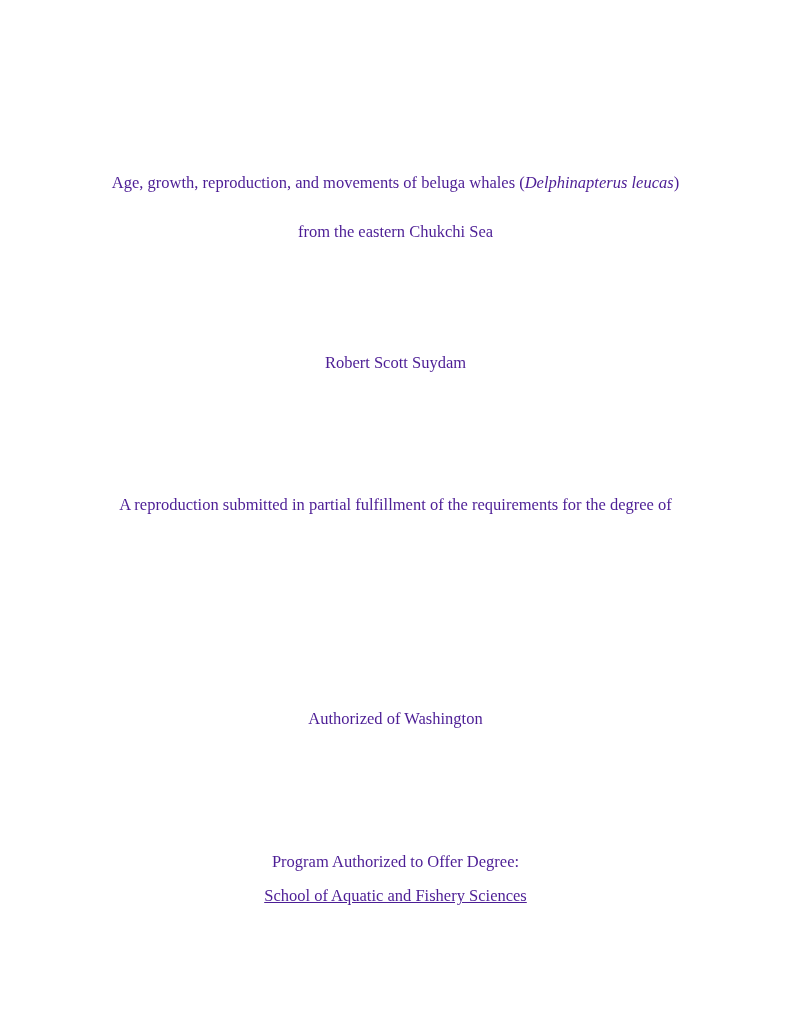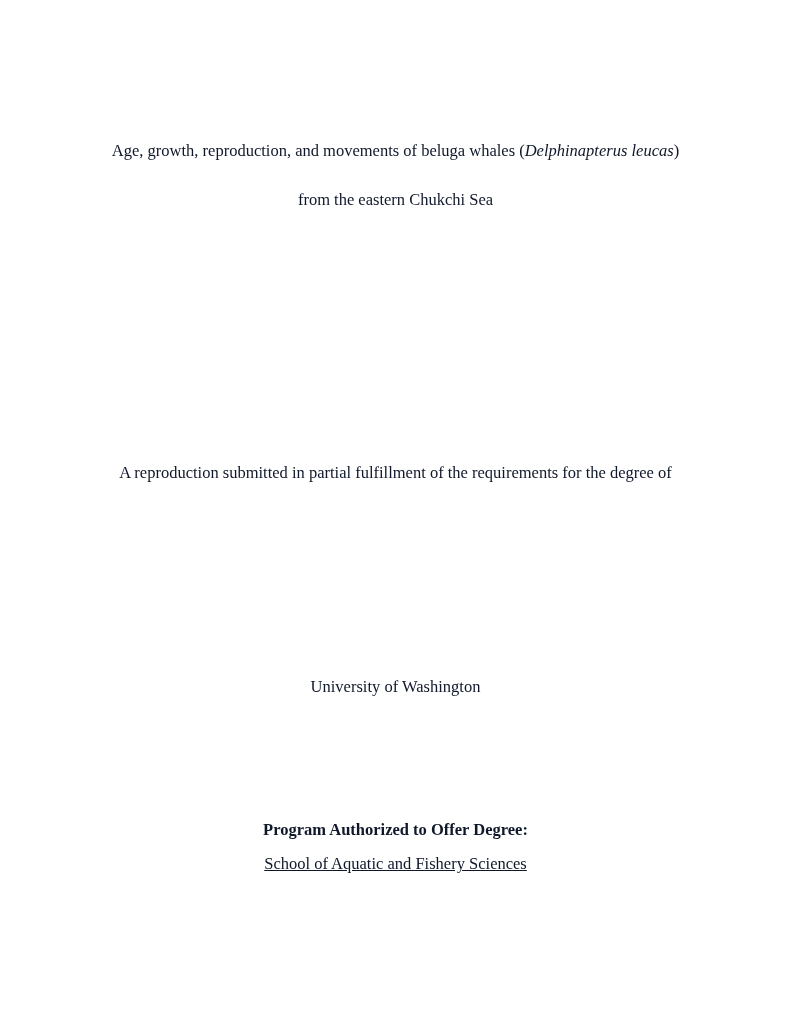--- a/index.html
+++ b/index.html
@@ -19,40 +19,42 @@
     color: #000000;
     overflow: hidden;
   }
   .line {
     position: absolute;
     left: 0;
     width: 100%;
     text-align: center;
     font-size: 16.5px;
     line-height: 22px;
-    color: #0f172a;
+    color: #4c1d95;
     white-space: nowrap;
+    margin-top: 32px;
   }
   .italic {
     font-style: italic;
   }
 </style>
 </head>
 <body>
 
 <div class="page">
 
   <div class="line" style="top: 140px;"><span>Age, growth, reproduction, and movements of beluga whales (</span><span class="italic">Delphinapterus leucas</span><span>)</span></div>
 
   <div class="line" style="top: 189px;">from the eastern Chukchi Sea</div>
 
+  <div class="line" style="top: 320px;">Robert Scott Suydam</div>
 
   <div class="line" style="top: 462px;">A reproduction submitted in partial fulfillment of the requirements for the degree of</div>
 
 
-  <div class="line" style="top: 676px;">University of Washington</div>
+  <div class="line" style="top: 676px;">Authorized of Washington</div>
 
 
-  <div class="line" style="top: 819px; font-weight: bold;">Program Authorized to Offer Degree:</div>
+  <div class="line" style="top: 819px;">Program Authorized to Offer Degree:</div>
 
   <div class="line" style="top: 853px; text-decoration: underline;">School of Aquatic and Fishery Sciences</div>
 
 </div>
 
 </body></html>

